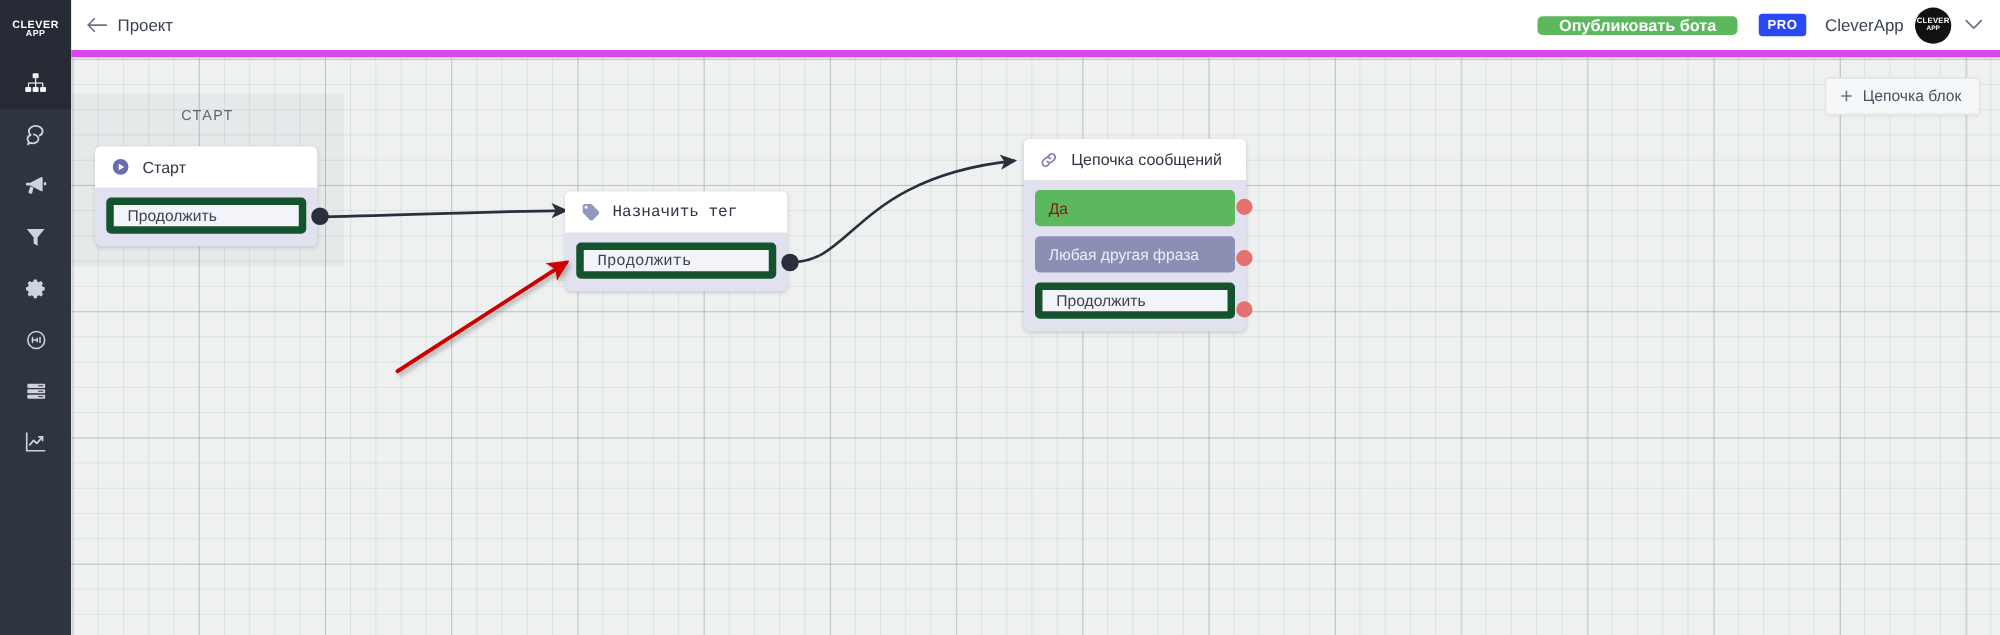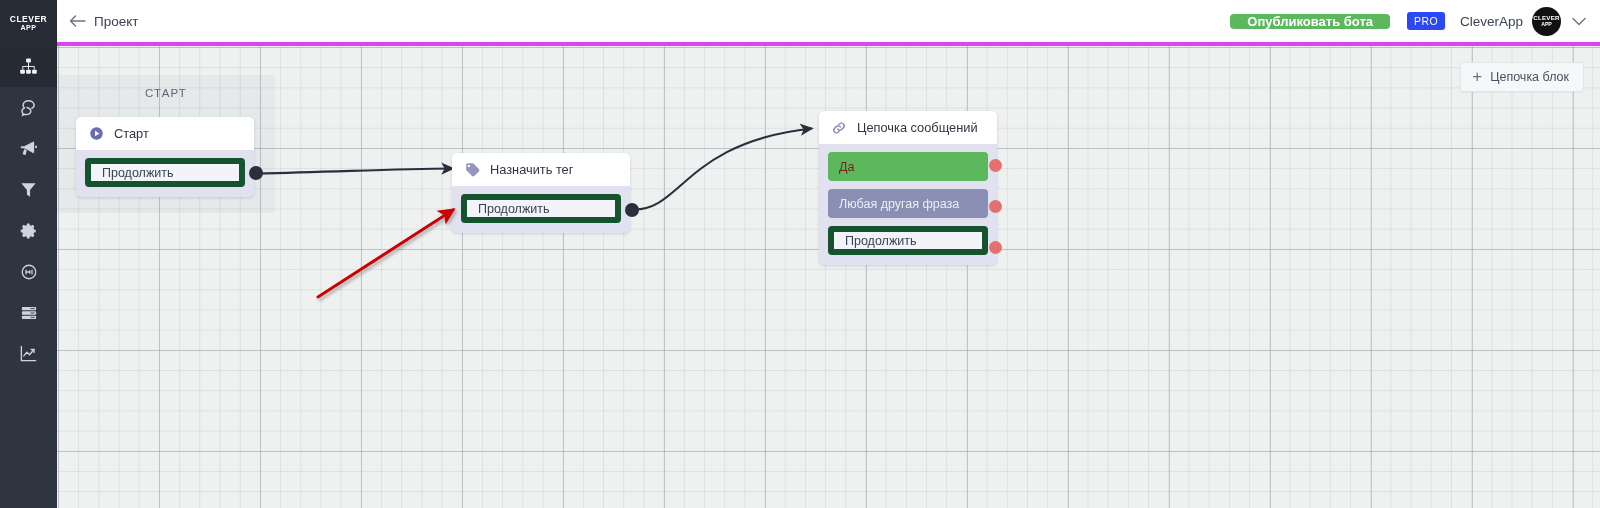--- a/index.html
+++ b/index.html
@@ -34,21 +34,21 @@
     display: flex; align-items: center; justify-content: center;
   }
   .nav-item.active { background: #262a34; }
   .nav-item svg { display: block; }
 
   
   .header {
     position: absolute; left: 57px; top: 0;
     width: 1543px; height: 46px;
     background: #fff;
-    border-bottom: 4px solid #d946ef;
+    border-bottom: 6px solid #d946ef;
     display: flex; align-items: center;
   }
   .back-arrow {
     margin-left: 11px; width: 18px; height: 18px;
     display: flex; align-items: center; justify-content: center;
     color: #6b7280;
   }
   .proj-title {
     margin-left: 8px; font-size: 13.5px; color: #3b4251;
   }
@@ -59,21 +59,21 @@
     background: #5cb85c; color: #fff;
     font-size: 13px; font-weight: bold;
     border: none; border-radius: 4px;
     padding: 0 17px; height: 15px;
     display: flex; align-items: center;
     cursor: pointer; white-space: nowrap;
   }
   .pro-badge {
     margin-left: 17px;
     background: #2a48f5; color: #fff;
-    font-size: 10.5px; font-weight: normal; letter-spacing: .4px;
+    font-size: 10.5px; font-weight: bold; letter-spacing: .4px;
     border-radius: 3px; padding: 3px 7px 3px 7px;
   }
   .user-name {
     margin-left: 15px; font-size: 13.5px; color: #3b4251; white-space: nowrap;
   }
   .avatar {
     margin-left: 9px; width: 29px; height: 29px; border-radius: 50%;
     background: #111; color: #fff;
     display: flex; flex-direction: column;
     align-items: center; justify-content: center; line-height: 1.02;
@@ -314,21 +314,21 @@
           </svg>
         </span>
         <span class="nh-title">Старт</span>
       </div>
       <div class="node-body">
         <div class="row plain">Продолжить</div>
       </div>
     </div>
     <div class="dot dark" style="left:192px; top:120px;"></div>
 
-    <div class="node" style="left:395px; top:107px; width:178px;">
+    <div class="node" style="left:395px; top:107px; width:178px;font-family:Liberation Mono, monospace;">
       <div class="node-head">
         <span class="nh-icon">
           <svg width="17" height="17" viewBox="0 0 24 24" fill="#9396bd">
             <path d="M11.8 3H5.4C4.1 3 3 4.1 3 5.4v6.4c0 .6.2 1.2.7 1.7l7.6 7.6c.9.9 2.4.9 3.3 0l6.4-6.4c.9-.9.9-2.4 0-3.3L13.5 3.7c-.5-.5-1.1-.7-1.7-.7zM6.9 8.6a1.7 1.7 0 110-3.4 1.7 1.7 0 010 3.4z"></path>
             <path d="M16.3 3h-3.1l8 8c.9.9.9 2.4 0 3.3l-3 3 1.6 1.6c.9-.9 3.3-3.3 3.3-3.3.9-.9.9-2.4 0-3.3L18 3.7c-.5-.5-1.1-.7-1.7-.7z" opacity="0"></path>
           </svg>
         </span>
         <span class="nh-title">Назначить тег</span>
       </div>
       <div class="node-body">

